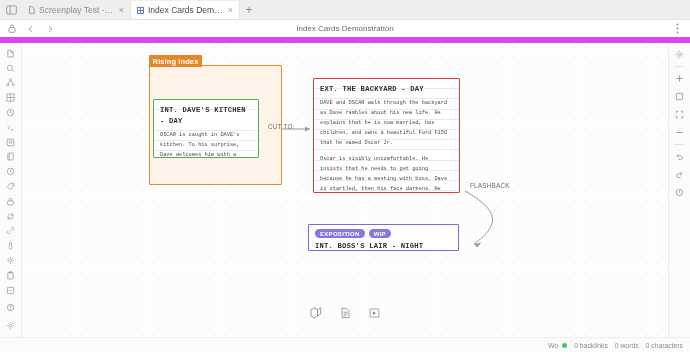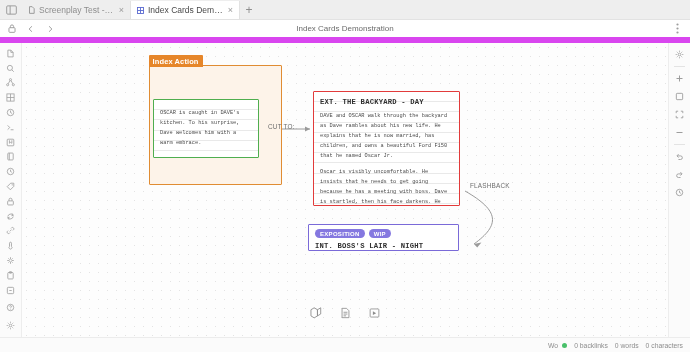--- a/index.html
+++ b/index.html
@@ -306,34 +306,35 @@
     <div class="canvas">
 
       <svg class="links">
         <line x1="241" y1="86" x2="288" y2="86" stroke="#9a9a9a" stroke-width="1"></line>
         <polygon points="288,86 283,83.4 283,88.6" fill="#9a9a9a"></polygon>
         <path d="M443 148 C 478 168, 478 182, 452 201" stroke="#9a9a9a" stroke-width="1" fill="none"></path>
         <polygon points="452,201 459.4,199.6 455.2,204.6" fill="#9a9a9a"></polygon>
       </svg>
 
       <div class="group" style="left:127px;top:22px;width:131px;height:118px;">
-        <div class="group-label">Index Action</div>
+        <div class="group-label">Rising Index</div>
       </div>
 
       <div class="card green" style="left:131px;top:56px;width:104px;height:57px;">
         <div class="card-inner ruled">
+          <div class="scene-head">INT. DAVE'S KITCHEN - DAY</div>
           <div class="scene-body">
             <p>OSCAR is caught in DAVE's kitchen. To his surprise, Dave welcomes him with a warm embrace.</p>
           </div>
         </div>
       </div>
 
       <div class="conn-label" style="left:246px;top:80px;">CUT TO:</div>
 
-      <div class="card red" style="left:291px;top:35px;width:145px;height:113px;margin-top:13px;">
+      <div class="card red" style="left:291px;top:35px;width:145px;height:113px;">
         <div class="card-inner ruled">
           <div class="scene-head">EXT. THE BACKYARD - DAY</div>
           <div class="scene-body">
             <p>DAVE and OSCAR walk through the backyard as Dave rambles about his new life. He explains that he is now married, has children, and owns a beautiful Ford F150 that he named Oscar Jr.</p>
             <p>Oscar is visibly uncomfortable. He insists that he needs to get going because he has a meeting with boss. Dave is startled, then his face darkens. He questions Oscar. Didn't they both promise to be done with Boss? Now OSCAR is ANGRY. Does Dave not remember what Boss did for them?</p>
           </div>
         </div>
       </div>
 
       <div class="conn-label" style="left:448px;top:139px;">FLASHBACK</div>

